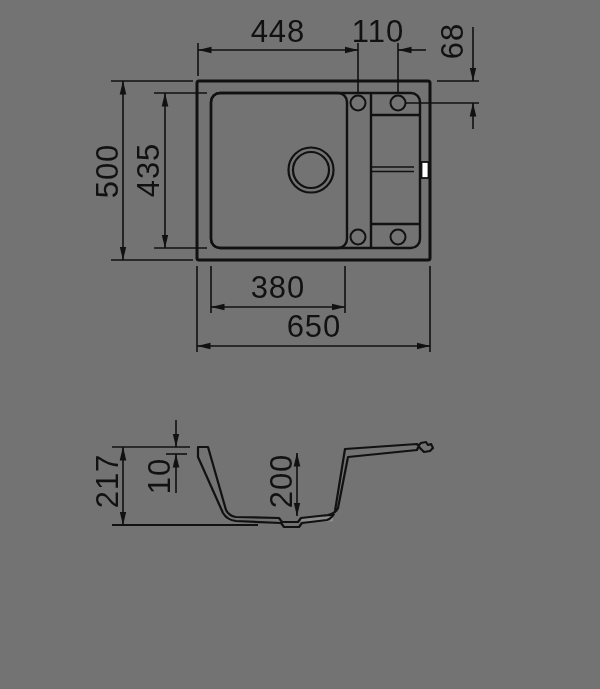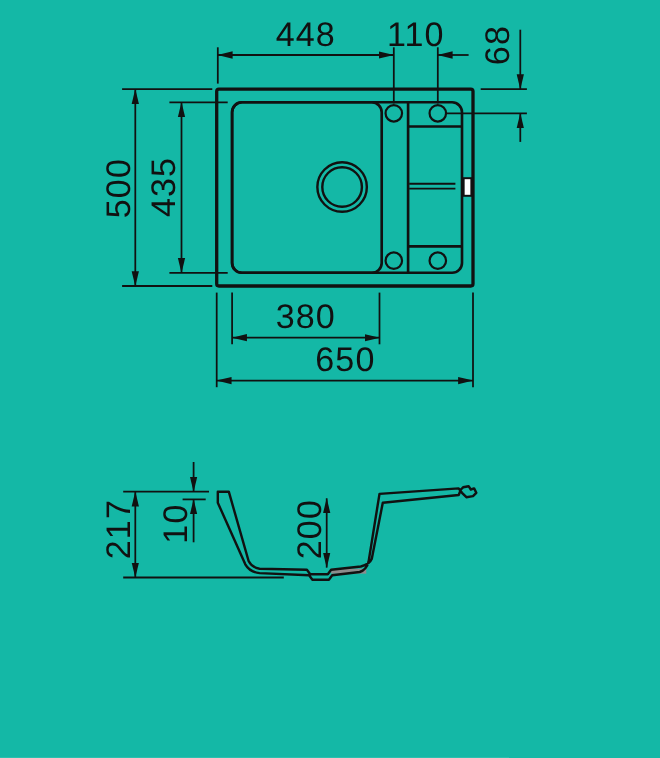--- a/index.html
+++ b/index.html
@@ -1,19 +1,19 @@
 <!DOCTYPE html>
 <html><head>
 <meta charset="utf-8">
 <style>
   html,body{margin:0;padding:0;background:#fff;}
   .canvas{
     position:relative;
     width:600px;height:689px;
-    background:#14b8a6;
+    background:#737373;
     font-family:"Liberation Sans", sans-serif;
   }
   svg{display:block;}
   text{
     font-family:"Liberation Sans", sans-serif;
     font-size:31px;
     letter-spacing:1px;
     fill:#111;
   }
 </style>

